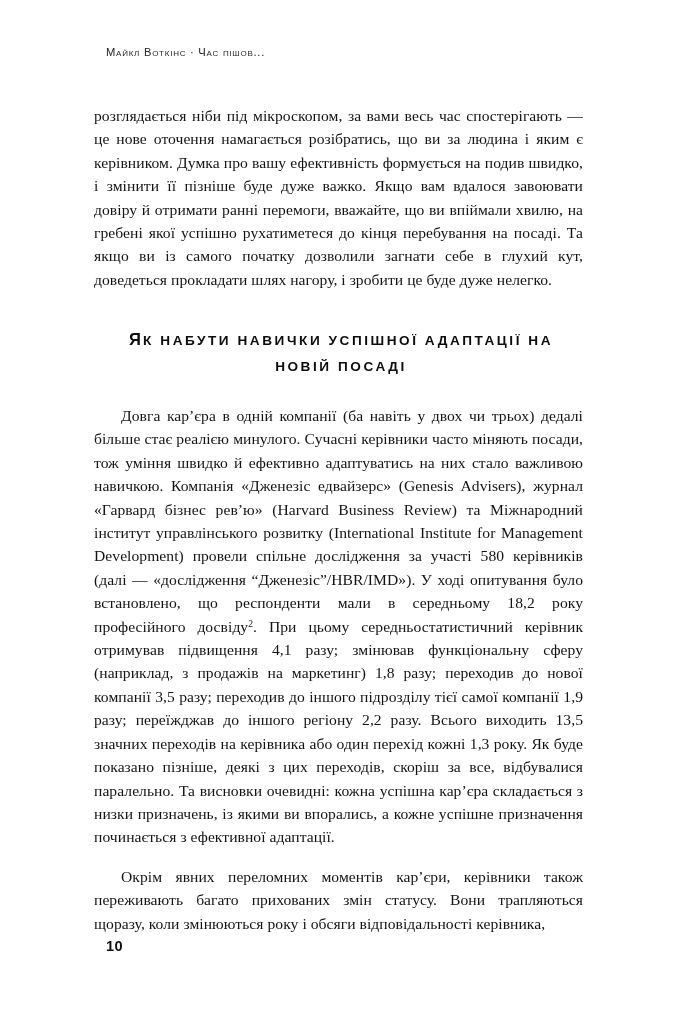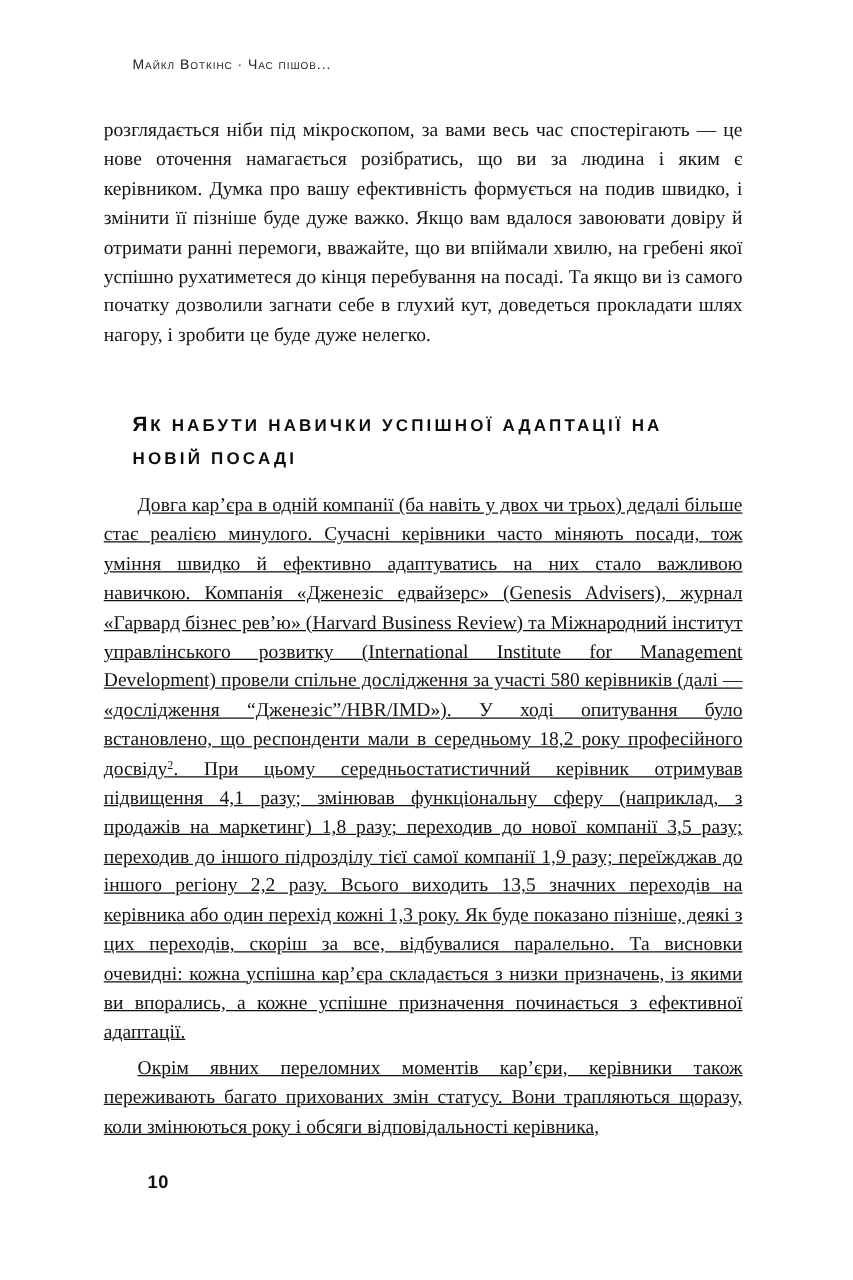--- a/index.html
+++ b/index.html
@@ -40,21 +40,21 @@
 
   
   .textblock {
     position: absolute;
     left: 78px;
     top: 88px;
     width: 521px;
   }
 
   p.body {
-    margin: 5px;
+    margin: 16px;
     font-size: 15.6px;
     line-height: 23.4px;
     text-align: justify;
     text-justify: inter-word;
     hyphens: manual;
     color: #131313;
     letter-spacing: 0.05px;
   }
 
   p.body.indent {
@@ -75,43 +75,42 @@
     left: 106px;
     top: 327px;
     width: 470px;
     font-family: "Liberation Sans", "DejaVu Sans", sans-serif;
     font-weight: 700;
     font-size: 13.6px;
     line-height: 25.5px;
     letter-spacing: 2.55px;
     text-transform: uppercase;
     color: #0d0d0d;
+    text-align: center;
   }
   .section-heading .lead {
     font-size: 16.6px;
     letter-spacing: 2.2px;
   }
 
   
   .textblock.lower {
     top: 388px;
-    text-decoration: underline;
   }
 
   
   .folio {
     position: absolute;
     left: 106px;
     top: 938px;
     font-family: "Liberation Sans", "DejaVu Sans", sans-serif;
     font-weight: 700;
     font-size: 14.6px;
     letter-spacing: 0.4px;
     color: #101010;
-    margin-left: 12px;
   }
 </style>
 </head>
 <body>
 
 <div class="page">
 
   <div class="running-head">Майкл Воткінс · Час пішов...</div>
 
   <div class="textblock upper">

